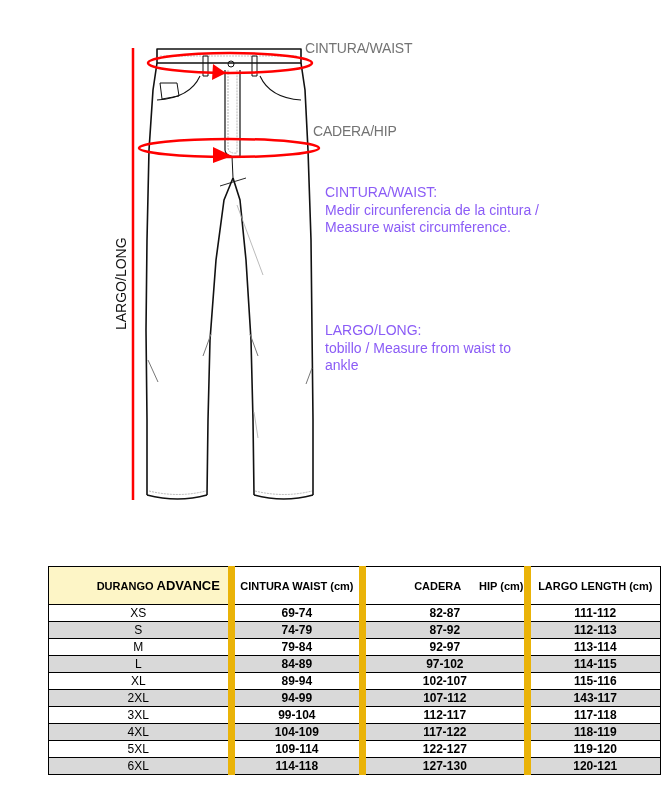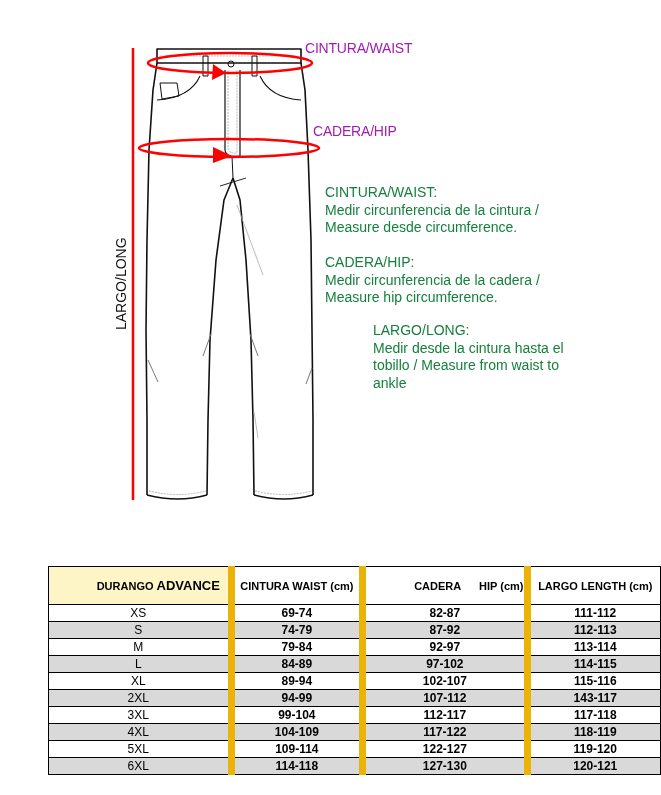--- a/index.html
+++ b/index.html
@@ -1,26 +1,26 @@
 <!DOCTYPE html>
 <html><head>
 <meta charset="utf-8">
 <style>
   html, body { margin: 0; padding: 0; background: #ffffff; }
   body { width: 661px; height: 795px; position: relative; overflow: hidden; font-family: "Liberation Sans", sans-serif; color: #000; }
   #figure { position: absolute; left: 0; top: 0; width: 661px; height: 540px; }
-  .label { position: absolute; font-family: "Liberation Sans", sans-serif; font-size: 14px; color: #a21caf; white-space: nowrap; letter-spacing: -0.2px; }
+  .label { position: absolute; font-family: "Liberation Sans", sans-serif; font-size: 14px; color: #737373; white-space: nowrap; letter-spacing: -0.2px; }
   #lbl-waist { left: 305px; top: 40px; }
   #lbl-hip { left: 313px; top: 123px; }
   #lbl-long { position: absolute; left: 113px; top: 330px; transform: rotate(-90deg); transform-origin: left top; font-size: 14px; color: #111; white-space: nowrap; }
-  .instr { position: absolute; left: 325px; font-size: 14px; line-height: 17.5px; color: #15803d; }
+  .instr { position: absolute; left: 325px; font-size: 14px; line-height: 17.5px; color: #8b5cf6; }
   .instr div { white-space: nowrap; }
   #instr-waist { top: 184px; }
   #instr-hip { top: 254px; }
-  #instr-long { top: 322px; margin-left: 48px; }
+  #instr-long { top: 322px; }
 
   #size-table { position: absolute; left: 48px; top: 566px; border-collapse: collapse; font-family: "Liberation Sans", sans-serif; }
   #size-table th, #size-table td { border-left: 7px solid #eab308; border-right: 1px solid #b8b8b8; text-align: center; padding: 0; }
   #size-table th { height: 37px; font-size: 11px; font-weight: bold; border-top: 1px solid #000; border-bottom: 1px solid #000; background: #fff; }
   #size-table th.brand { background: #fdf5c6; font-size: 11px; padding-left: 40px; }
   #size-table th.brand .strong { font-size: 13px; }
   #size-table td { height: 16px; font-size: 12px; border-bottom: 1px solid #000; line-height: 15px; }
   #size-table td.val { font-weight: bold; }
   #size-table tr.shade td { background: #d9d9d9; }
   #size-table th:first-child, #size-table td:first-child { border-left: 1px solid #000; }
@@ -90,30 +90,24 @@
     </g>
   </svg>
 
   <div class="label" id="lbl-waist">CINTURA/WAIST</div>
   <div class="label" id="lbl-hip">CADERA/HIP</div>
   <div id="lbl-long">LARGO/LONG</div>
 
   <div class="instr" id="instr-waist">
     <div>CINTURA/WAIST:</div>
     <div>Medir circunferencia de la cintura /</div>
-    <div>Measure desde circumference.</div>
-  </div>
-  <div class="instr" id="instr-hip">
-    <div>CADERA/HIP:</div>
-    <div>Medir circunferencia de la cadera /</div>
-    <div>Measure hip circumference.</div>
+    <div>Measure waist circumference.</div>
   </div>
   <div class="instr" id="instr-long">
     <div>LARGO/LONG:</div>
-    <div>Medir desde la cintura hasta el</div>
     <div>tobillo / Measure from waist to</div>
     <div>ankle</div>
   </div>
 </div>
 
 <table id="size-table">
   <thead>
     <tr>
       <th class="brand c1">
         <span>DURANGO</span>

